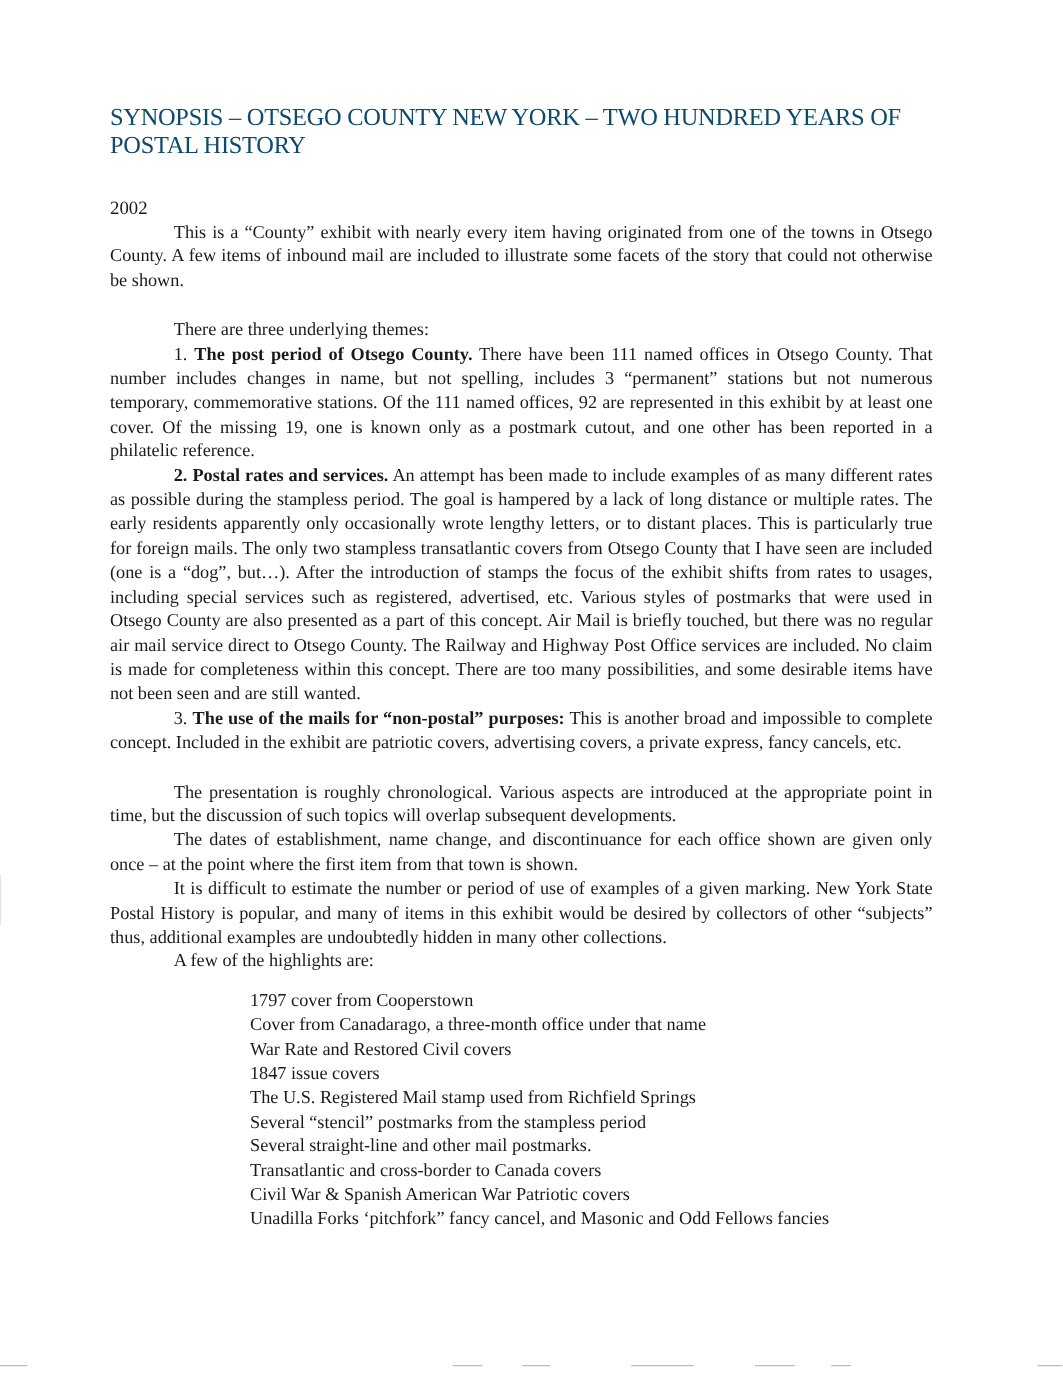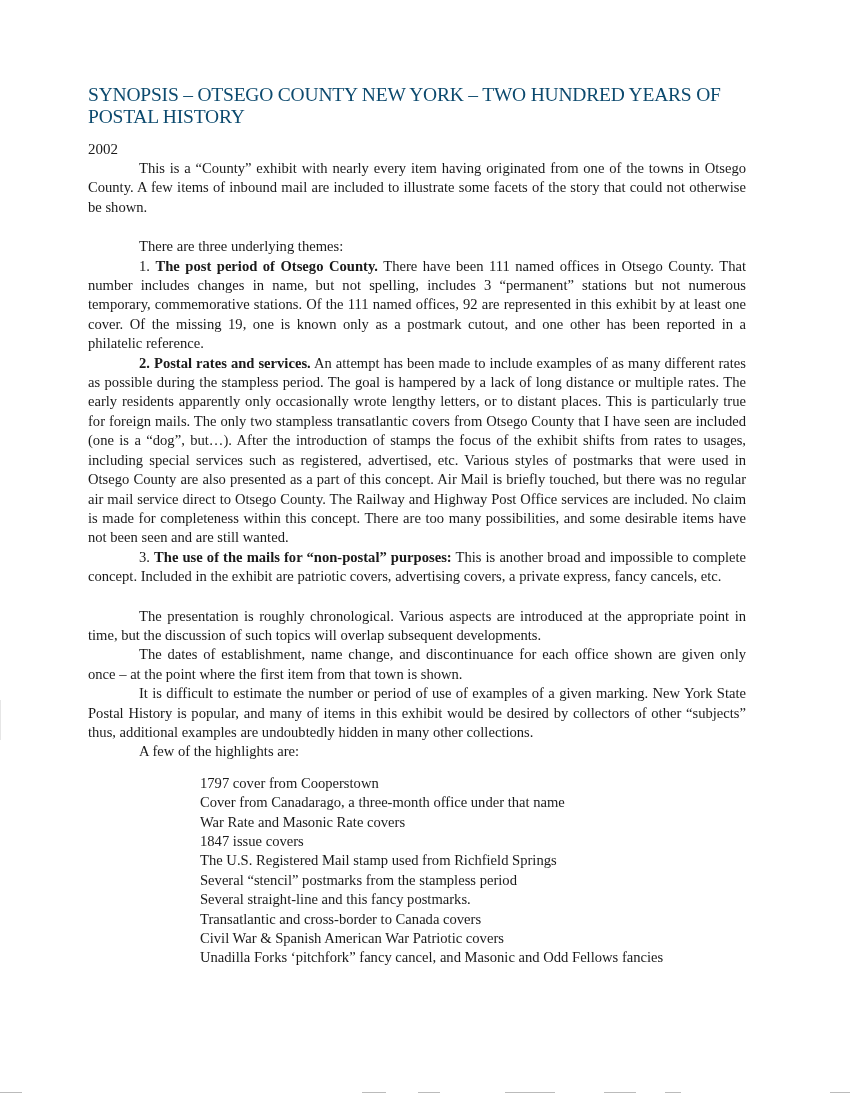--- a/index.html
+++ b/index.html
@@ -6,21 +6,21 @@
   body {
     width: 850px; height: 1100px; position: relative; overflow: hidden;
     font-family: "Liberation Serif", "DejaVu Serif", serif;
     color: #1a1a1a;
   }
   .page { position: absolute; left: 88px; top: 84px; width: 658px; }
   .title {
     font-size: 19.5px; line-height: 22px; margin: 0; font-weight: normal;
     letter-spacing: -0.2px; color: #0c4a6e;
   }
-  .year { font-size: 15px; margin-top: 12px; line-height: 19px; }
+  .year { font-size: 15px; margin-top: 30px; line-height: 19px; }
   .p {
     font-size: 14.6px; line-height: 19.4px; text-align: justify; margin: 0;
   }
   .indent { text-indent: 51px; }
   .gap { height: 20px; }
   b { font-weight: bold; }
   .highlights { margin: 12px; padding: 0; list-style: none; padding-left: 100px; }
   .highlights li { font-size: 14.6px; line-height: 19.4px; }
   .scan-mark { position: absolute; top: 1092px; height: 1px; background: #bbb; }
   .edge-mark { position: absolute; left: 0; width: 1px; background: #e6e6e6; }
@@ -57,25 +57,25 @@
   <div class="gap"></div>
 
   <p class="p indent">The presentation is roughly chronological.  Various aspects are introduced at the appropriate point in time, but the discussion of such topics will overlap subsequent developments.</p>
   <p class="p indent">The dates of establishment, name change, and discontinuance for each office shown are given only once – at the point where the first item from that town is shown.</p>
   <p class="p indent">It is difficult to estimate the number or period of use of examples of a given marking. New York State Postal History is popular, and many of items in this exhibit would be desired by collectors of other “subjects” thus, additional examples are undoubtedly hidden in many other collections.</p>
 
   <p class="p indent">A few of the highlights are:</p>
   <ul class="highlights">
     <li>1797 cover from Cooperstown</li>
     <li>Cover from Canadarago, a three-month office under that name</li>
-    <li>War Rate and Masonic Rate covers</li>
+    <li>War Rate and Restored Civil covers</li>
     <li>1847 issue covers</li>
     <li>The U.S. Registered Mail stamp used from Richfield Springs</li>
     <li>Several “stencil” postmarks from the stampless period</li>
-    <li>Several straight-line and this fancy postmarks.</li>
+    <li>Several straight-line and other mail postmarks.</li>
     <li>Transatlantic and cross-border to Canada covers</li>
     <li>Civil War &amp; Spanish American War Patriotic covers</li>
     <li>Unadilla Forks ‘pitchfork” fancy cancel, and Masonic and Odd Fellows fancies</li>
   </ul>
 </div>
 
 <div class="scan-mark" style="left:0;width:22px;"></div>
 <div class="scan-mark" style="left:362px;width:24px;"></div>
 <div class="scan-mark" style="left:418px;width:22px;"></div>
 <div class="scan-mark" style="left:505px;width:50px;"></div>

